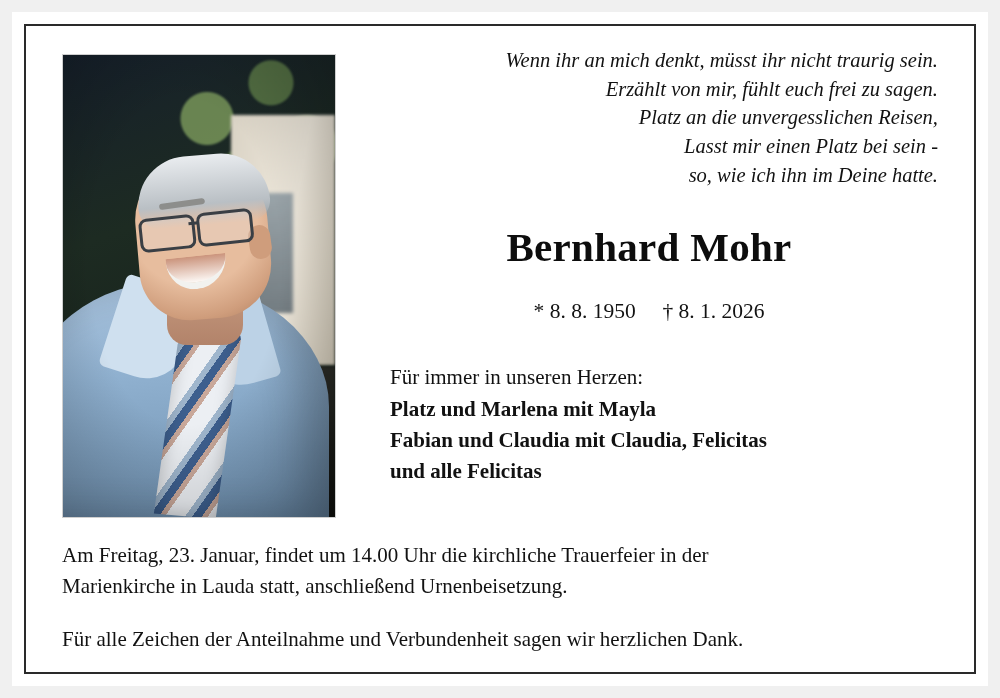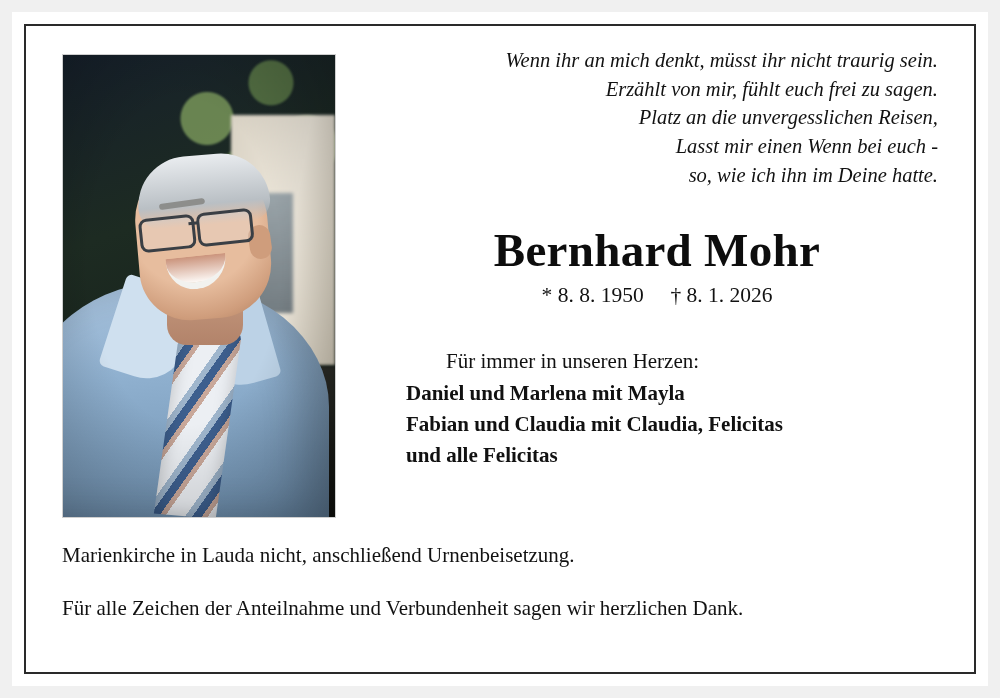--- a/index.html
+++ b/index.html
@@ -190,56 +190,56 @@
     background: linear-gradient(180deg, rgba(150,70,60,.35), rgba(255,255,255,.9));
     transform: rotate(-6deg);
   }
   .ph-vignette {
     position: absolute; inset: 0;
     background: radial-gradient(ellipse at 45% 45%, rgba(0,0,0,0) 45%, rgba(0,0,0,.28) 100%);
   }
 
   .verse {
     flex: 1 1 auto;
-    padding-left: 42px;
+    padding-left: 26px;
     text-align: right;
   }
   .verse p {
     margin: 0;
     font-style: italic;
     font-size: 20.5px;
     line-height: 1.40;
     color: #121212;
   }
 
   .name {
     text-align: center;
     font-weight: bold;
-    font-size: 47px;
+    font-size: 41px;
     letter-spacing: .3px;
     margin: 34px 0 0 0;
     color: #0d0d0d;
   }
   .dates {
     text-align: center;
     font-size: 21.5px;
-    margin-top: 6px;
+    margin-top: 28px;
     color: #121212;
   }
   .dates .sym { font-size: 21.5px; }
   .dates .gap { display: inline-block; width: 16px; }
 
   .family {
     margin-top: 38px;
     padding-left: 30px;
     font-size: 21px;
     line-height: 1.48;
     text-align: left;
   }
-  .family .lead { font-weight: normal; margin-left: 40px; }
+  .family .lead { font-weight: normal; }
   .family .bold { font-weight: bold; }
 
   
   .bottom {
     margin-top: 22px;
     font-size: 21px;
     line-height: 1.48;
     color: #121212;
   }
   .bottom p { margin: 0; }
@@ -277,41 +277,42 @@
           </div>
           <div class="ph-smile"></div>
           <div class="ph-vignette"></div>
         </div>
       </div>
 
       <div class="verse">
         <p>Wenn ihr an mich denkt, müsst ihr nicht traurig sein.</p>
         <p>Erzählt von mir, fühlt euch frei zu sagen.</p>
         <p>Platz an die unvergesslichen Reisen,</p>
-        <p>Lasst mir einen Wenn bei euch -</p>
+        <p>Lasst mir einen Platz bei sein -</p>
         <p>so, wie ich ihn im Deine hatte.</p>
 
         <div class="name">Bernhard Mohr</div>
 
         <div class="dates">
           <span class="sym">*</span>
           <span>8. 8. 1950</span>
           <span class="gap"></span>
           <span class="sym">†</span>
           <span>8. 1. 2026</span>
         </div>
 
         <div class="family">
           <div class="lead">Für immer in unseren Herzen:</div>
-          <div class="bold">Daniel und Marlena mit Mayla</div>
+          <div class="bold">Platz und Marlena mit Mayla</div>
           <div class="bold">Fabian und Claudia mit Claudia, Felicitas</div>
           <div class="bold">und alle Felicitas</div>
         </div>
       </div>
     </div>
 
     <div class="bottom">
-      <p>Marienkirche in Lauda nicht, anschließend Urnenbeisetzung.</p>
+      <p>Am Freitag, 23. Januar, findet um 14.00 Uhr die kirchliche Trauerfeier in der</p>
+      <p>Marienkirche in Lauda statt, anschließend Urnenbeisetzung.</p>
       <p class="thanks">Für alle Zeichen der Anteilnahme und Verbundenheit sagen wir herzlichen Dank.</p>
     </div>
 
   </div>
 </div>
 
 </body></html>

